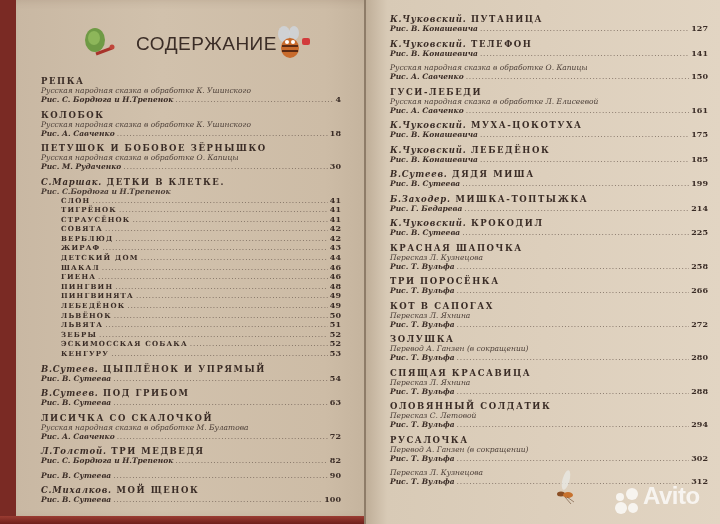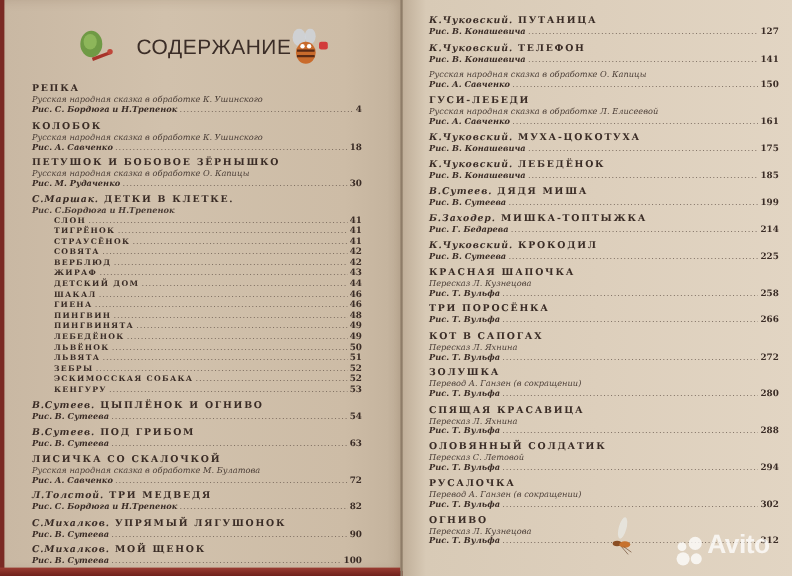--- a/index.html
+++ b/index.html
@@ -6,21 +6,21 @@
   body {
     width:720px; height:524px; overflow:hidden; position:relative;
     background:#7a2a24;
     font-family:"DejaVu Serif", serif;
     color:#3a2e28;
   }
   .page {
     position:absolute; top:0; height:519px; overflow:hidden;
   }
   .page-left {
-    left:4px; width:364px;
+    left:16px; width:364px;
     background: linear-gradient(90deg, #c9b8a3 0%, #d1c1ac 40%, #cdbca6 85%, #c2b19b 100%);
     box-shadow: inset -6px 0 10px rgba(90,60,40,0.18);
   }
   .page-right {
     left:364px; width:356px; height:524px;
     background: linear-gradient(90deg, #bfae98 0%, #d8cab6 6%, #ddcfbc 50%, #e2d5c3 100%);
     border-left:2px solid #8e7c68;
   }
   .bottom-edge {
     position:absolute; left:0; top:516px; width:364px; height:8px;
@@ -205,21 +205,21 @@
             <span class="pg">52</span>
           </div>
         <div class="e-line">
             <span class="lbl">КЕНГУРУ</span>
             <span class="dots"></span>
             <span class="pg">53</span>
           </div>
       </div>
     </div>
     <div class="entry">
-      <div class="e-title"><span class="e-author">В.Сутеев.</span> <span>ЦЫПЛЁНОК И ОГНИВО</span></div>
+      <div class="e-title"><span class="e-author">В.Сутеев.</span> <span>ЦЫПЛЁНОК И УПРЯМЫЙ</span></div>
       <div class="e-line">
           <span class="lbl">Рис. В. Сутеева</span>
           <span class="dots"></span>
           <span class="pg">54</span>
         </div>
     </div>
     <div class="entry">
       <div class="e-title"><span class="e-author">В.Сутеев.</span> <span>ПОД ГРИБОМ</span></div>
       <div class="e-line">
           <span class="lbl">Рис. В. Сутеева</span>
@@ -238,21 +238,20 @@
     </div>
     <div class="entry">
       <div class="e-title"><span class="e-author">Л.Толстой.</span> <span>ТРИ МЕДВЕДЯ</span></div>
       <div class="e-line">
           <span class="lbl">Рис. С. Бордюга и Н.Трепенок</span>
           <span class="dots"></span>
           <span class="pg">82</span>
         </div>
     </div>
     <div class="entry">
-      <div class="e-title"><span class="e-author">С.Михалков.</span> <span>УПРЯМЫЙ ЛЯГУШОНОК</span></div>
       <div class="e-line">
           <span class="lbl">Рис. В. Сутеева</span>
           <span class="dots"></span>
           <span class="pg">90</span>
         </div>
     </div>
     <div class="entry">
       <div class="e-title"><span class="e-author">С.Михалков.</span> <span>МОЙ ЩЕНОК</span></div>
       <div class="e-line">
           <span class="lbl">Рис. В. Сутеева</span>
@@ -397,21 +396,20 @@
     <div class="entry">
       <div class="e-title">РУСАЛОЧКА</div>
       <div class="e-sub">Перевод А. Ганзен (в сокращении)</div>
       <div class="e-line">
           <span class="lbl">Рис. Т. Вульфа</span>
           <span class="dots"></span>
           <span class="pg">302</span>
         </div>
     </div>
     <div class="entry">
-      <div class="e-title">ОГНИВО</div>
       <div class="e-sub">Пересказ Л. Кузнецова</div>
       <div class="e-line">
           <span class="lbl">Рис. Т. Вульфа</span>
           <span class="dots"></span>
           <span class="pg">312</span>
         </div>
     </div>
   </div>
 
   <svg style="position:absolute; left:183px; top:470px;" width="30" height="36" viewBox="0 0 30 36">

